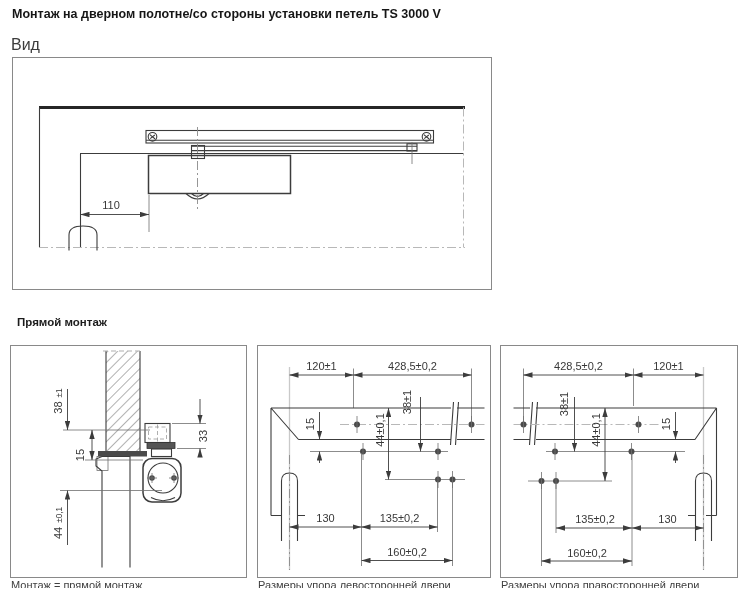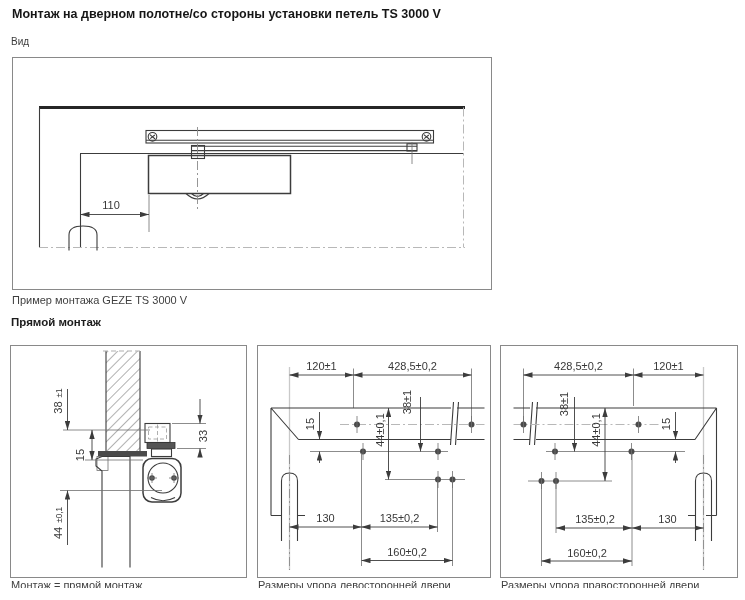--- a/index.html
+++ b/index.html
@@ -1,20 +1,20 @@
 <!DOCTYPE html>
 <html><head>
 <meta charset="utf-8">
 <style>
   html,body{margin:0;padding:0;background:#fff;}
   .page{position:relative;width:745px;height:588px;background:#fff;overflow:hidden;
         font-family:"Liberation Sans",sans-serif;color:#383838;}
   .title{position:absolute;left:12px;top:7px;font-size:12.5px;font-weight:bold;color:#161616;}
-  .seclbl{position:absolute;font-size:10px;color:#3c3c3c;}
-  .seclbl.bold{font-weight:bold;color:#1c1c1c;font-size:11.5px;}
+  .seclbl{position:absolute;font-size:16px;color:#3c3c3c;}
+  .seclbl.bold{font-weight:bold;color:#1c1c1c;font-size:11.5px;margin-left:6px;}
   .caption{position:absolute;font-size:11px;color:#3f3f3f;}
   .figure{position:absolute;}
   .rule{position:absolute;left:0;top:593px;width:745px;height:1px;background:#8c8c8c;}
   
   .box{fill:#fff;stroke:#898989;stroke-width:1;}
   .ln{fill:none;stroke:#3c3c3c;stroke-width:1.1;}
   .ln2{fill:none;stroke:#3c3c3c;stroke-width:1.5;}
   .thk{fill:none;stroke:#262626;stroke-width:2.8;}
   .thin{fill:none;stroke:#6f6f6f;stroke-width:0.8;}
   .dim{fill:none;stroke:#3c3c3c;stroke-width:0.9;marker-start:url(#arr);marker-end:url(#arr);}
@@ -87,21 +87,20 @@
       <line class="dd" x1="451.5" y1="50.5" x2="451.5" y2="190.5"></line>
       <line class="dd" x1="27" y1="190.5" x2="453" y2="190.5"></line>
     </g>
     <path class="ln" d="M57,193.5 V178 Q57,169 71,169 Q85,169 85,178 V193.5"></path>
     <g>
       <line class="thin" x1="137" y1="138" x2="137" y2="175"></line>
       <line class="dim" x1="68.5" y1="157.5" x2="137" y2="157.5"></line>
       <text class="dt" x="99" y="152" text-anchor="middle">110</text>
     </g>
   </svg>
-  <div class="caption" style="left:12px;top:294px;">Пример монтажа GEZE TS 3000 V</div>
 
   <div class="seclbl bold" style="left:11px;top:316px;">Прямой монтаж</div>
 
   <svg class="figure" style="left:10px;top:345px;" width="237" height="233" viewBox="0 0 237 233">
     <rect class="box" x="0.5" y="0.5" width="236" height="232"></rect>
     <g>
       <path d="M96,6 H130 V106 H96 Z" fill="url(#hA)"></path>
       <path class="ln" d="M96,6 V106 M130,6 V106"></path>
       <line class="cut" x1="93" y1="6" x2="133" y2="6"></line>
     </g>

